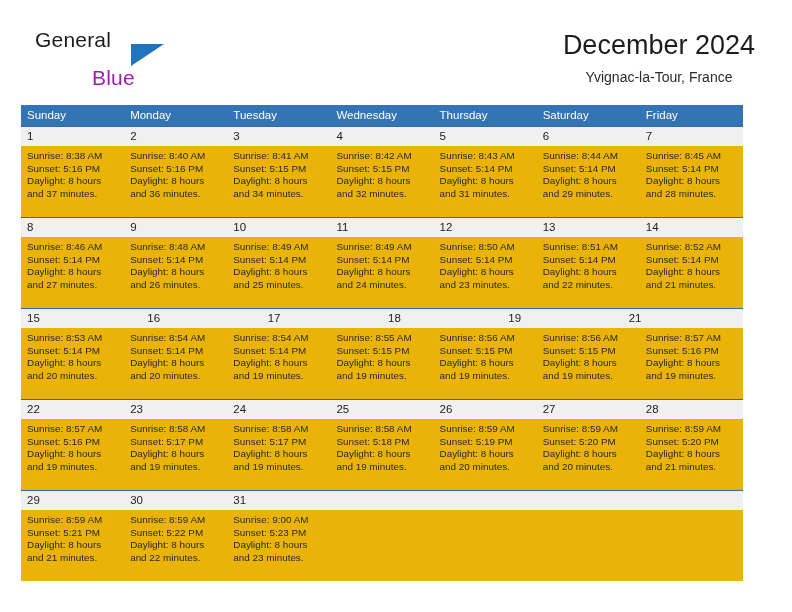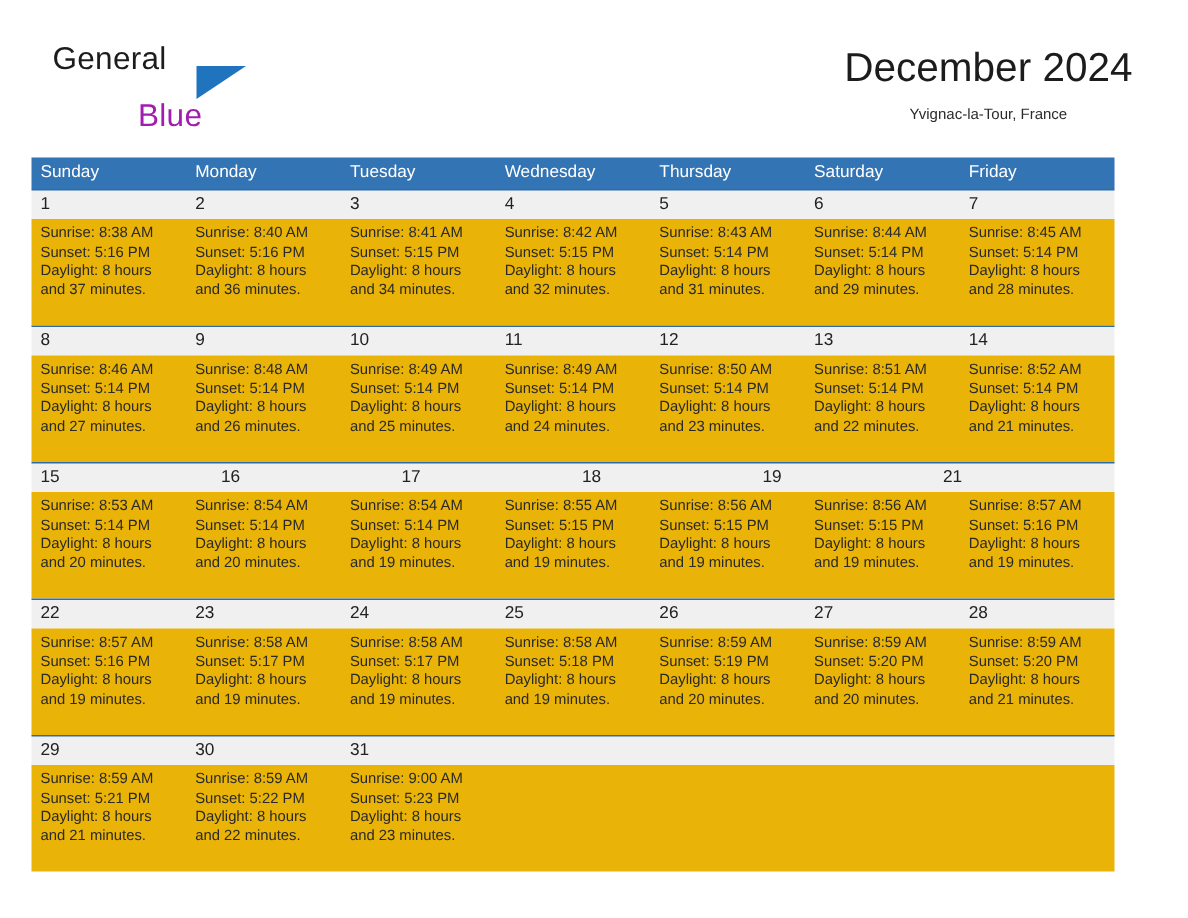--- a/index.html
+++ b/index.html
@@ -75,21 +75,21 @@
     text-align: center;
   }
   .cal-title {
     font-size: 27px;
     font-weight: normal;
     color: #1c1c1c;
     line-height: 34px;
     white-space: nowrap;
   }
   .cal-sub {
-    font-size: 10px;
+    font-size: 14px;
     color: #2b2b2b;
     line-height: 22px;
     margin-top: 4px;
     white-space: nowrap;
   }
 
   
   .calendar {
     position: absolute;
     left: 21px;

